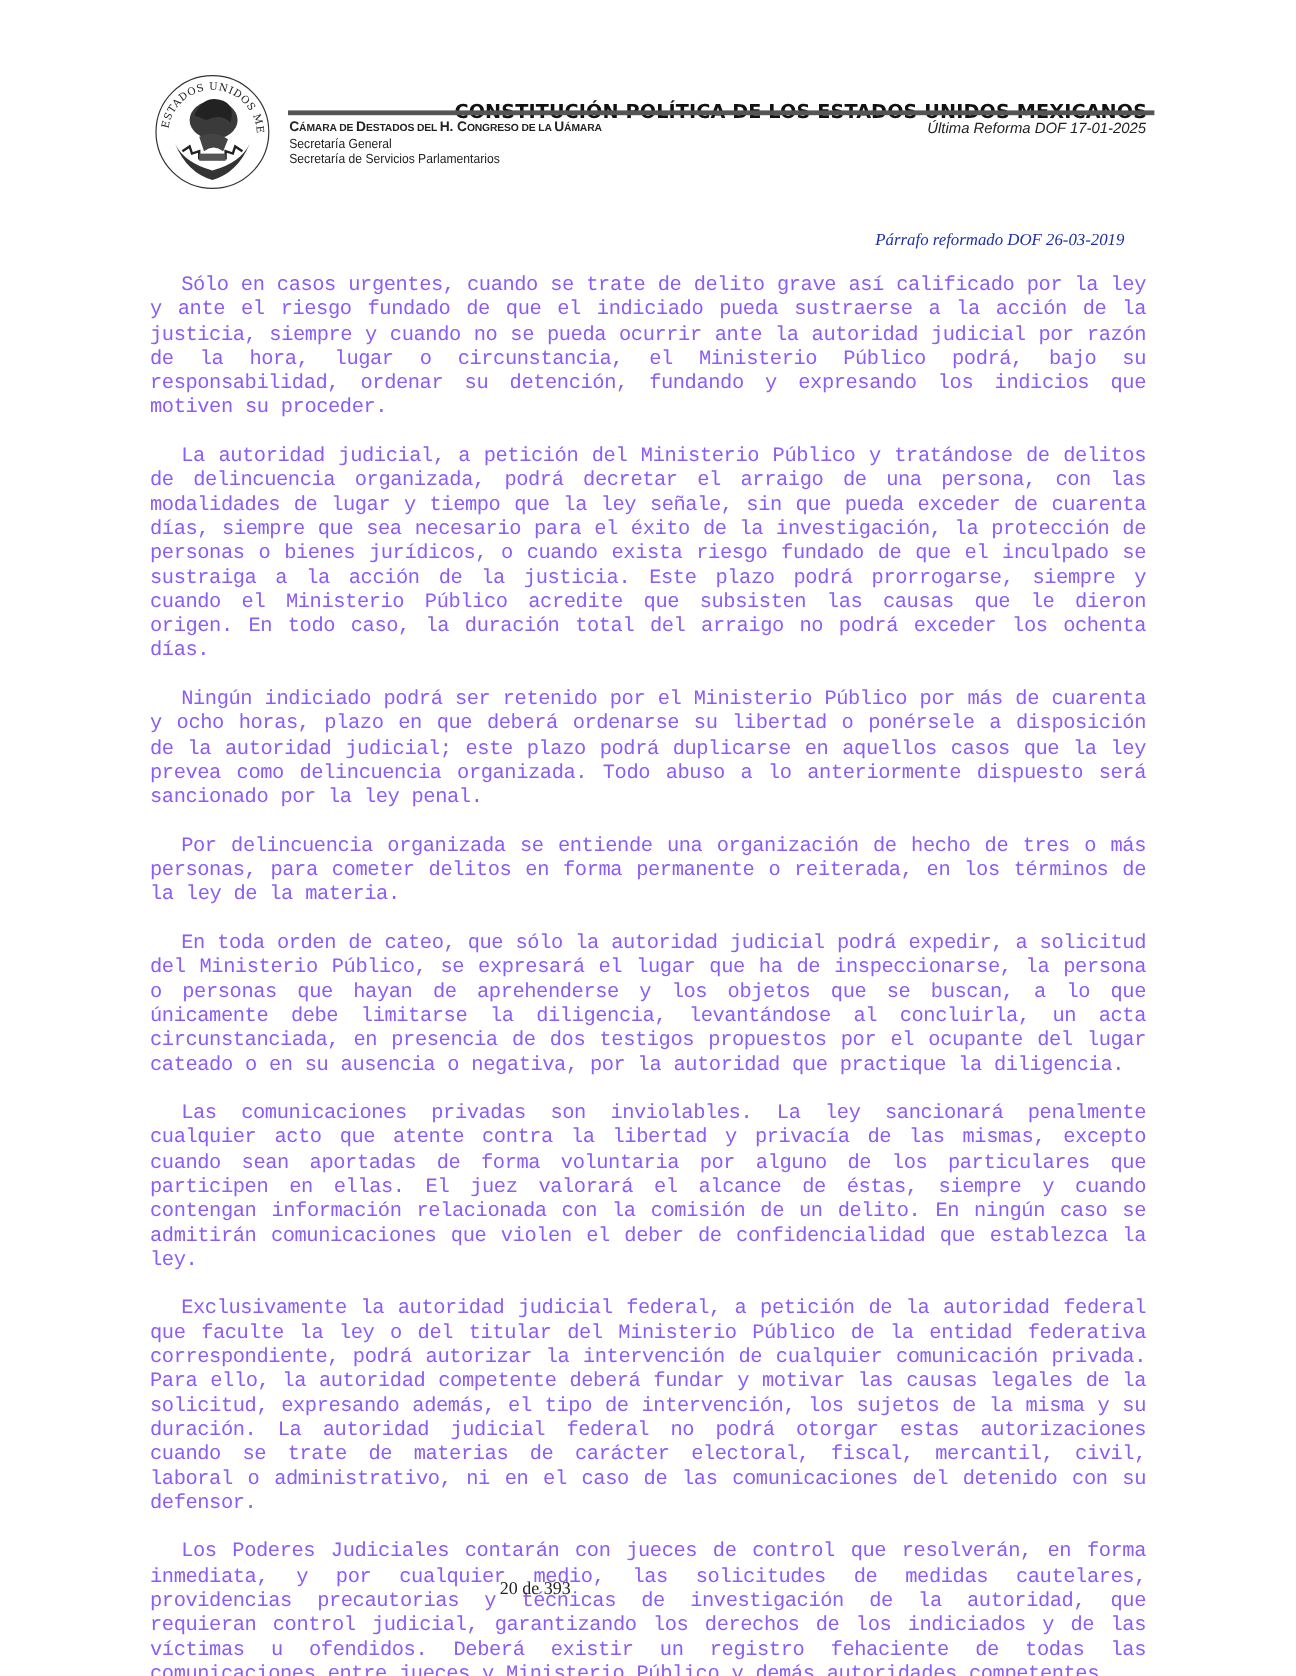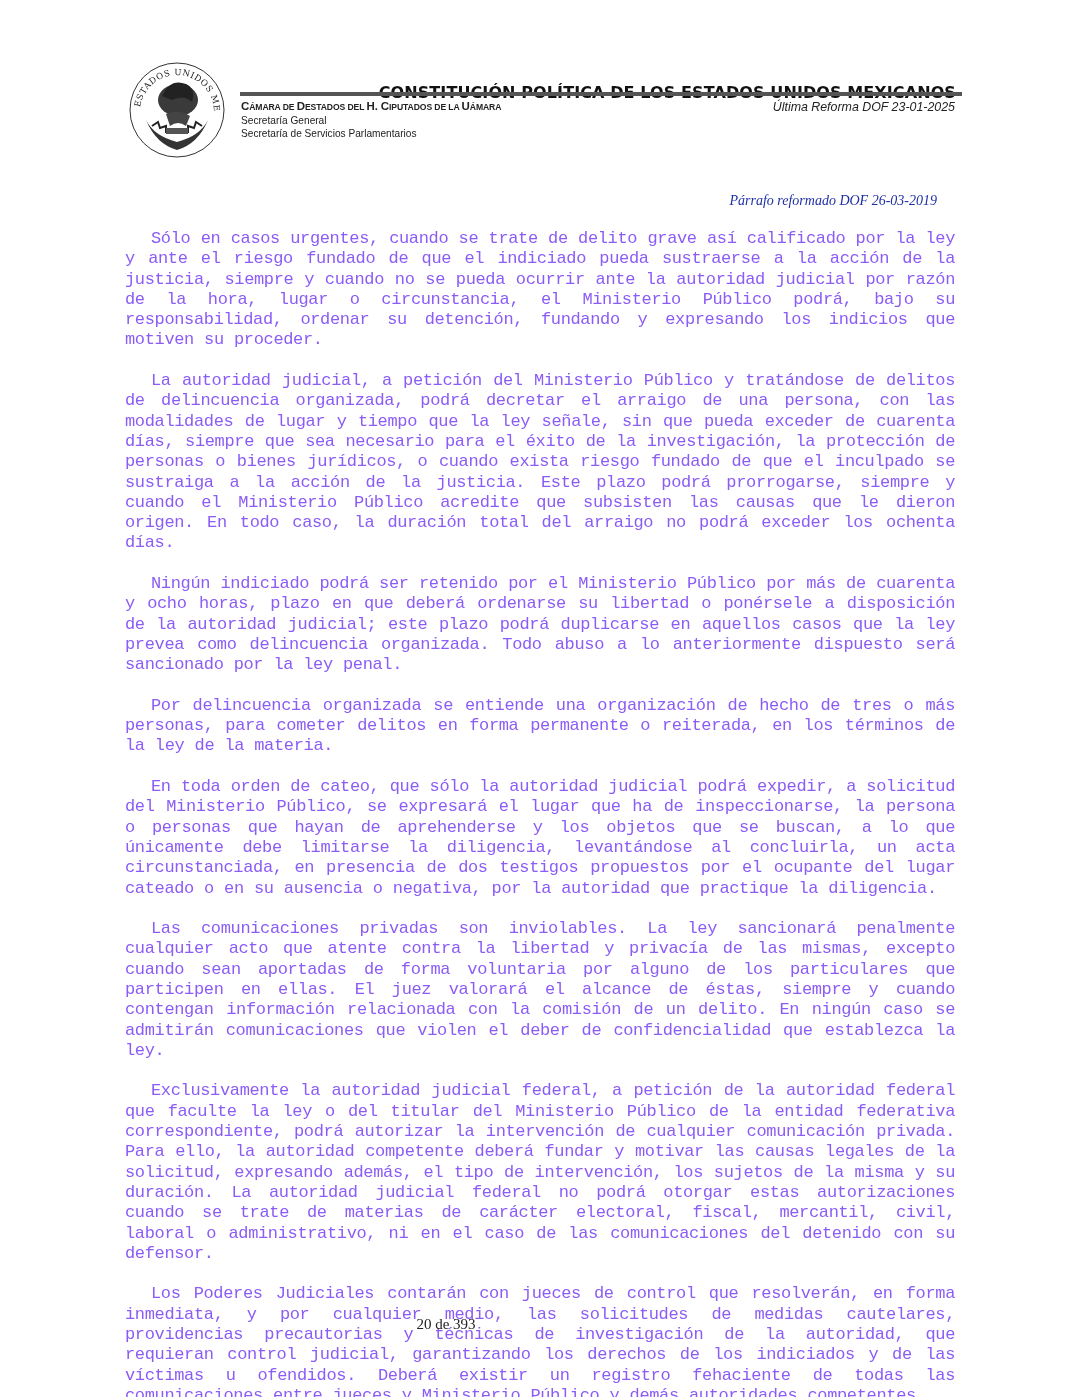--- a/index.html
+++ b/index.html
@@ -38,24 +38,24 @@
     <path d="M20,60 Q30,84 51,90 Q72,84 82,60 Q74,76 51,82 Q28,76 20,60 Z" fill="#333"></path>
     <path d="M26,66 l6,-4 l2,6 l6,-2 l0,6 l6,0" fill="none" stroke="#222" stroke-width="2"></path>
     <path d="M76,66 l-6,-4 l-2,6 l-6,-2 l0,6 l-6,0" fill="none" stroke="#222" stroke-width="2"></path>
     <rect x="40" y="68" width="22" height="6" fill="#555"></rect>
   </svg>
 </div>
 
 <div class="hdr-title">CONSTITUCIÓN POLÍTICA DE LOS ESTADOS UNIDOS MEXICANOS</div>
 <div class="hdr-rule"></div>
 
-<div class="hdr-camara"><span>C</span><span class="sc">ÁMARA DE </span><span>D</span><span class="sc">ESTADOS DEL </span><span>H. </span><span>C</span><span class="sc">IPUTADOS DE LA </span><span>U</span><span class="sc">ÁMARA</span></div>
+<div class="hdr-camara"><span>C</span><span class="sc">ÁMARA DE </span><span>D</span><span class="sc">ESTADOS DEL </span><span>H. </span><span>C</span><span class="sc">ONGRESO DE LA </span><span>U</span><span class="sc">ÁMARA</span></div>
 <div class="hdr-line" style="top:114px;">Secretaría General</div>
 <div class="hdr-line" style="top:127px;">Secretaría de Servicios Parlamentarios</div>
-<div class="hdr-reforma">Última Reforma DOF 23-01-2025</div>
+<div class="hdr-reforma">Última Reforma DOF 17-01-2025</div>
 
 <div class="note">Párrafo reformado DOF 26-03-2019</div>
 
 <div class="body-text">
   <p class="para">Sólo en casos urgentes, cuando se trate de delito grave así calificado por la ley y ante el riesgo fundado de que el indiciado pueda sustraerse a la acción de la justicia, siempre y cuando no se pueda ocurrir ante la autoridad judicial por razón de la hora, lugar o circunstancia, el Ministerio Público podrá, bajo su responsabilidad, ordenar su detención, fundando y expresando los indicios que motiven su proceder.</p>
   <p class="para">La autoridad judicial, a petición del Ministerio Público y tratándose de delitos de delincuencia organizada, podrá decretar el arraigo de una persona, con las modalidades de lugar y tiempo que la ley señale, sin que pueda exceder de cuarenta días, siempre que sea necesario para el éxito de la investigación, la protección de personas o bienes jurídicos, o cuando exista riesgo fundado de que el inculpado se sustraiga a la acción de la justicia. Este plazo podrá prorrogarse, siempre y cuando el Ministerio Público acredite que subsisten las causas que le dieron origen. En todo caso, la duración total del arraigo no podrá exceder los ochenta días.</p>
   <p class="para">Ningún indiciado podrá ser retenido por el Ministerio Público por más de cuarenta y ocho horas, plazo en que deberá ordenarse su libertad o ponérsele a disposición de la autoridad judicial; este plazo podrá duplicarse en aquellos casos que la ley prevea como delincuencia organizada. Todo abuso a lo anteriormente dispuesto será sancionado por la ley penal.</p>
   <p class="para">Por delincuencia organizada se entiende una organización de hecho de tres o más personas, para cometer delitos en forma permanente o reiterada, en los términos de la ley de la materia.</p>
   <p class="para">En toda orden de cateo, que sólo la autoridad judicial podrá expedir, a solicitud del Ministerio Público, se expresará el lugar que ha de inspeccionarse, la persona o personas que hayan de aprehenderse y los objetos que se buscan, a lo que únicamente debe limitarse la diligencia, levantándose al concluirla, un acta circunstanciada, en presencia de dos testigos propuestos por el ocupante del lugar cateado o en su ausencia o negativa, por la autoridad que practique la diligencia.</p>
   <p class="para">Las comunicaciones privadas son inviolables. La ley sancionará penalmente cualquier acto que atente contra la libertad y privacía de las mismas, excepto cuando sean aportadas de forma voluntaria por alguno de los particulares que participen en ellas. El juez valorará el alcance de éstas, siempre y cuando contengan información relacionada con la comisión de un delito. En ningún caso se admitirán comunicaciones que violen el deber de confidencialidad que establezca la ley.</p>

